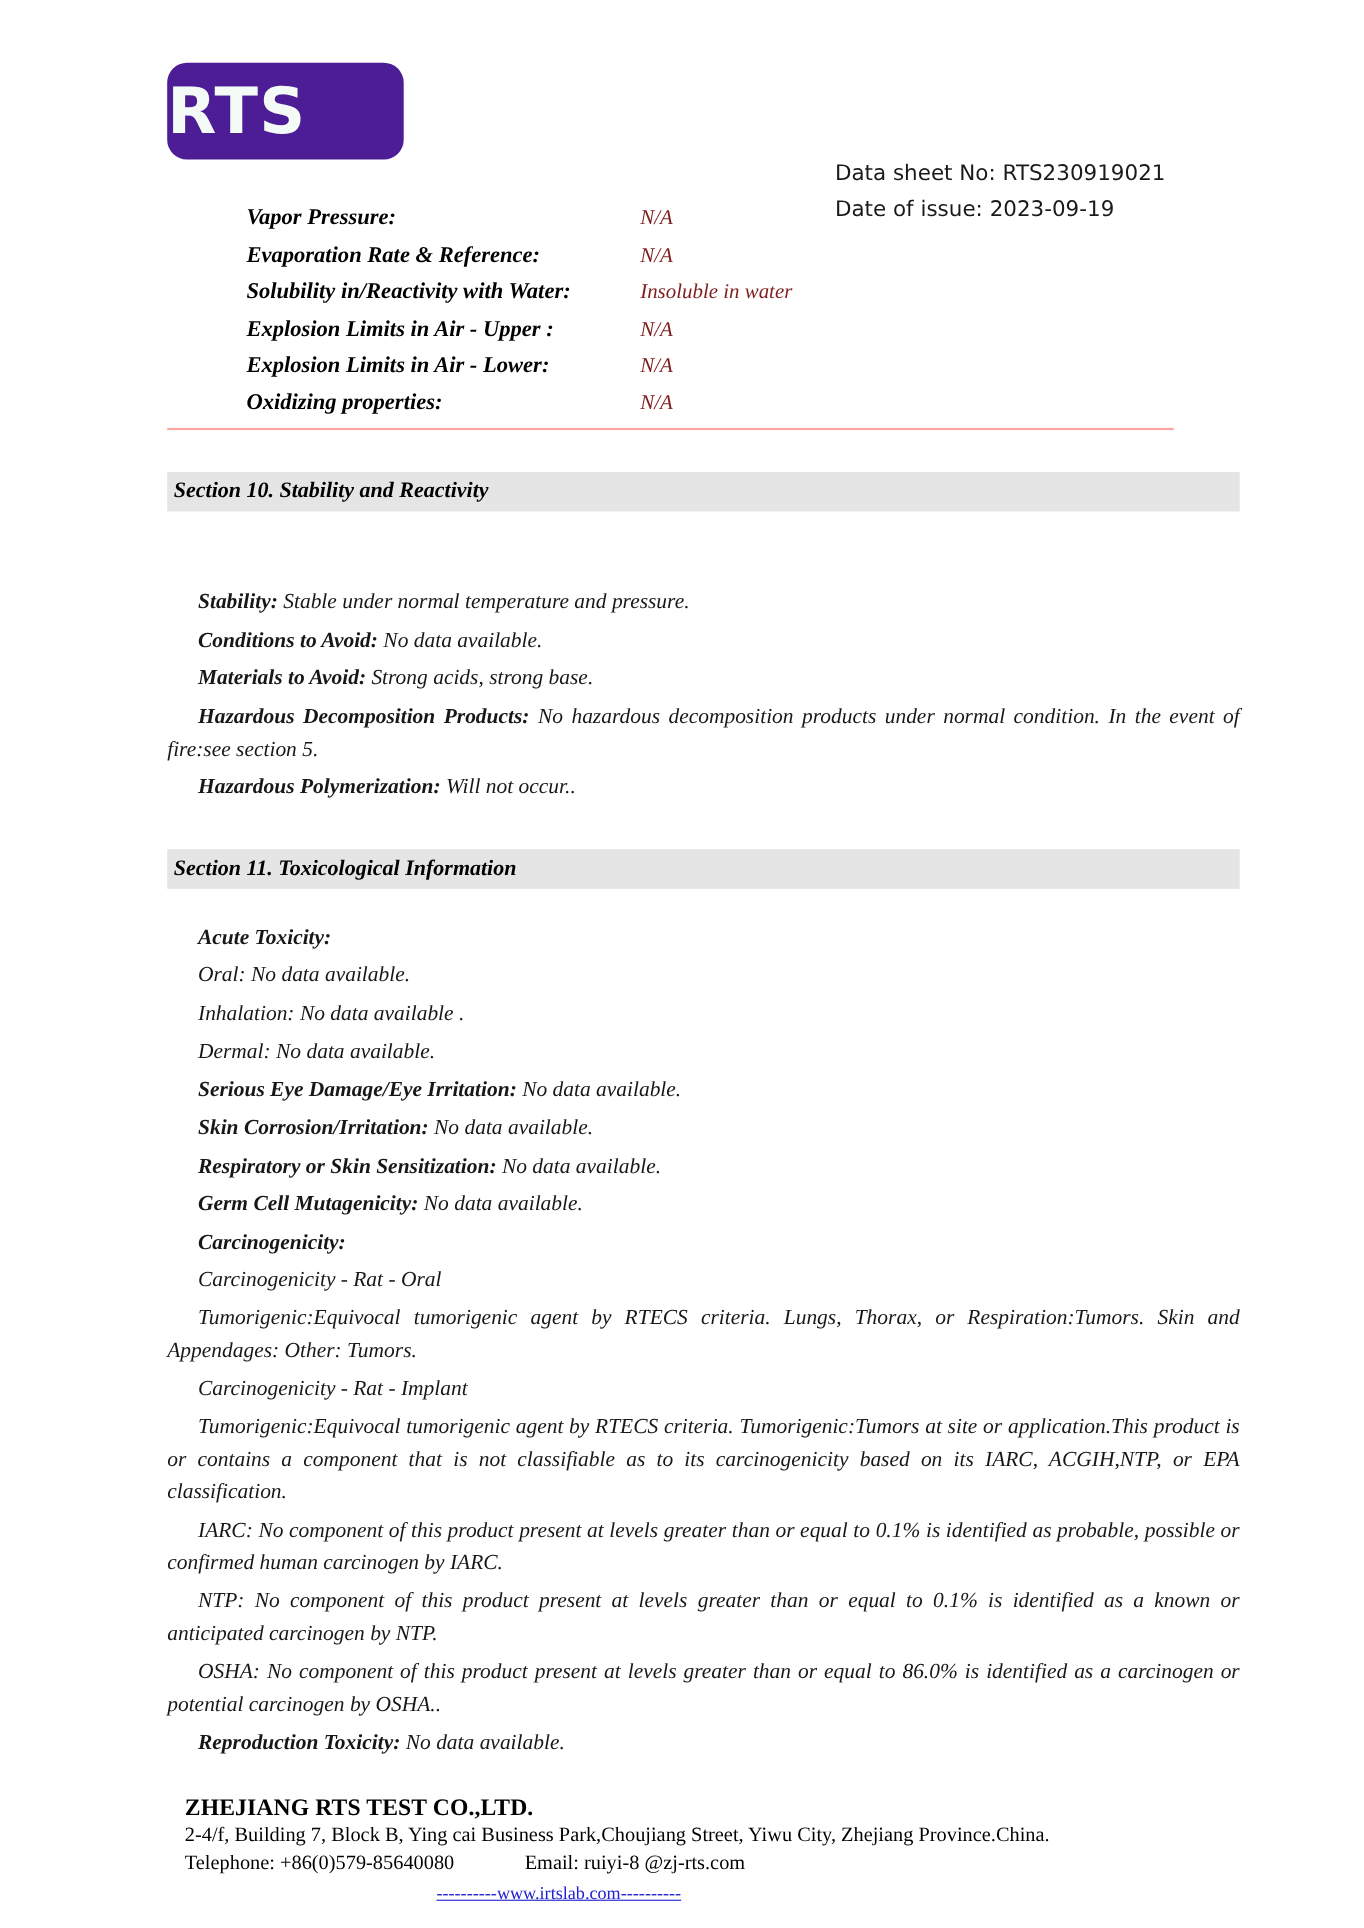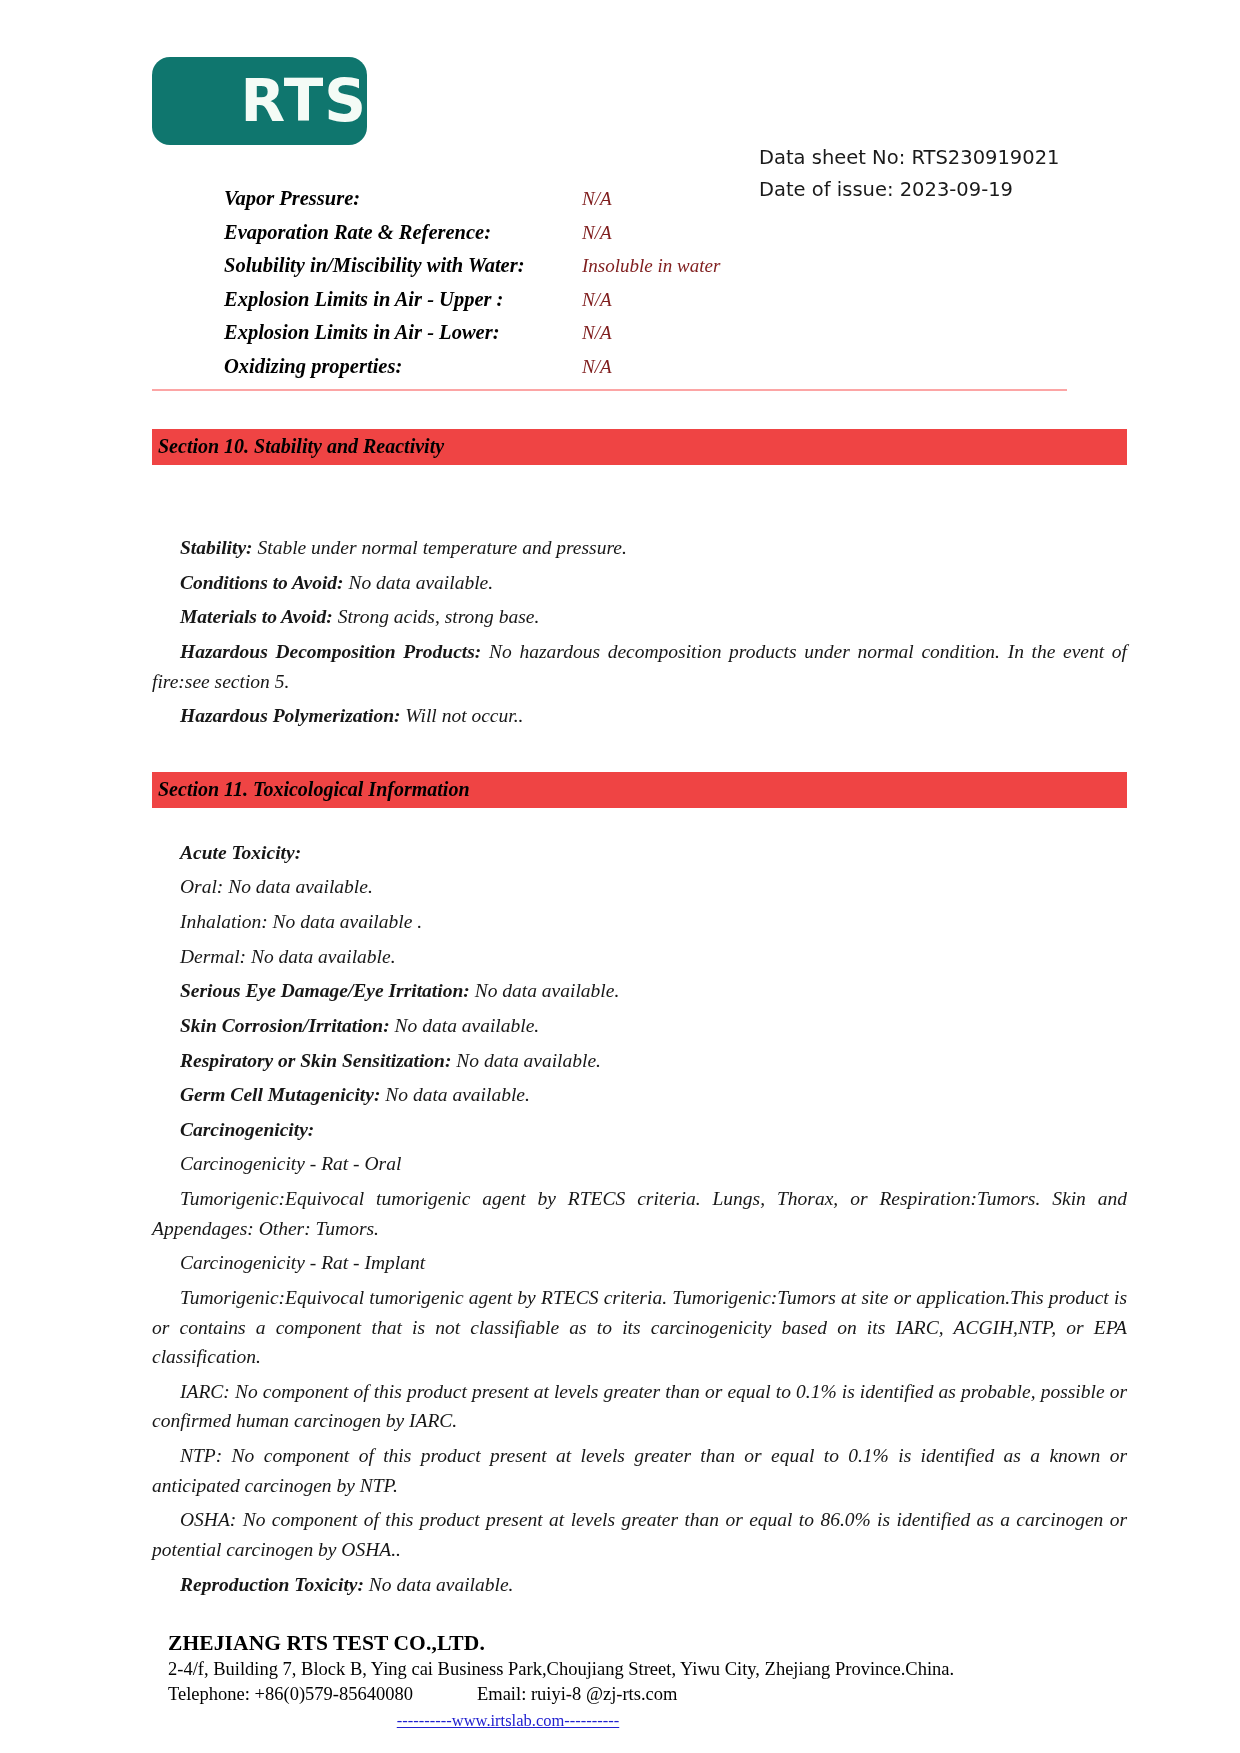--- a/index.html
+++ b/index.html
@@ -26,25 +26,25 @@
   .header {
     position: relative;
     height: 168px;
   }
   .logo {
     position: absolute;
     left: 152px;
     top: 57px;
     width: 215px;
     height: 88px;
-    background: #0f766e;
+    background: #4c1d95;
     border-radius: 18px;
     display: flex;
     align-items: center;
-    justify-content: flex-end;
+    justify-content: flex-start;
   }
   .logo-text {
     font-family: "DejaVu Sans", "Liberation Sans", sans-serif;
     font-weight: bold;
     font-size: 58px;
     letter-spacing: 1px;
     color: #f4fbf6;
     line-height: 1;
     user-select: none;
   }
@@ -93,21 +93,21 @@
   .prop-value {
     font-style: italic;
     font-size: 19px;
     color: #7f1d1d;
     white-space: nowrap;
     text-align: right;
   }
 
   
   .section-bar {
-    background: #ef4444;
+    background: #e5e5e5;
     color: #000;
     font-weight: bold;
     font-style: italic;
     font-size: 20px;
     padding: 6px 0 7px 6px;
     margin: 0;
     width: 975px;
     box-sizing: border-box;
     line-height: 1.15;
   }
@@ -199,21 +199,21 @@
     <div class="props">
       <div class="prop-row">
         <div class="prop-label">Vapor Pressure:</div>
         <div class="prop-value">N/A</div>
       </div>
       <div class="prop-row">
         <div class="prop-label">Evaporation Rate &amp; Reference:</div>
         <div class="prop-value">N/A</div>
       </div>
       <div class="prop-row">
-        <div class="prop-label">Solubility in/Miscibility with Water:</div>
+        <div class="prop-label">Solubility in/Reactivity with Water:</div>
         <div class="prop-value">Insoluble in water</div>
       </div>
       <div class="prop-row">
         <div class="prop-label">Explosion Limits in Air - Upper :</div>
         <div class="prop-value">N/A</div>
       </div>
       <div class="prop-row">
         <div class="prop-label">Explosion Limits in Air - Lower:</div>
         <div class="prop-value">N/A</div>
       </div>

